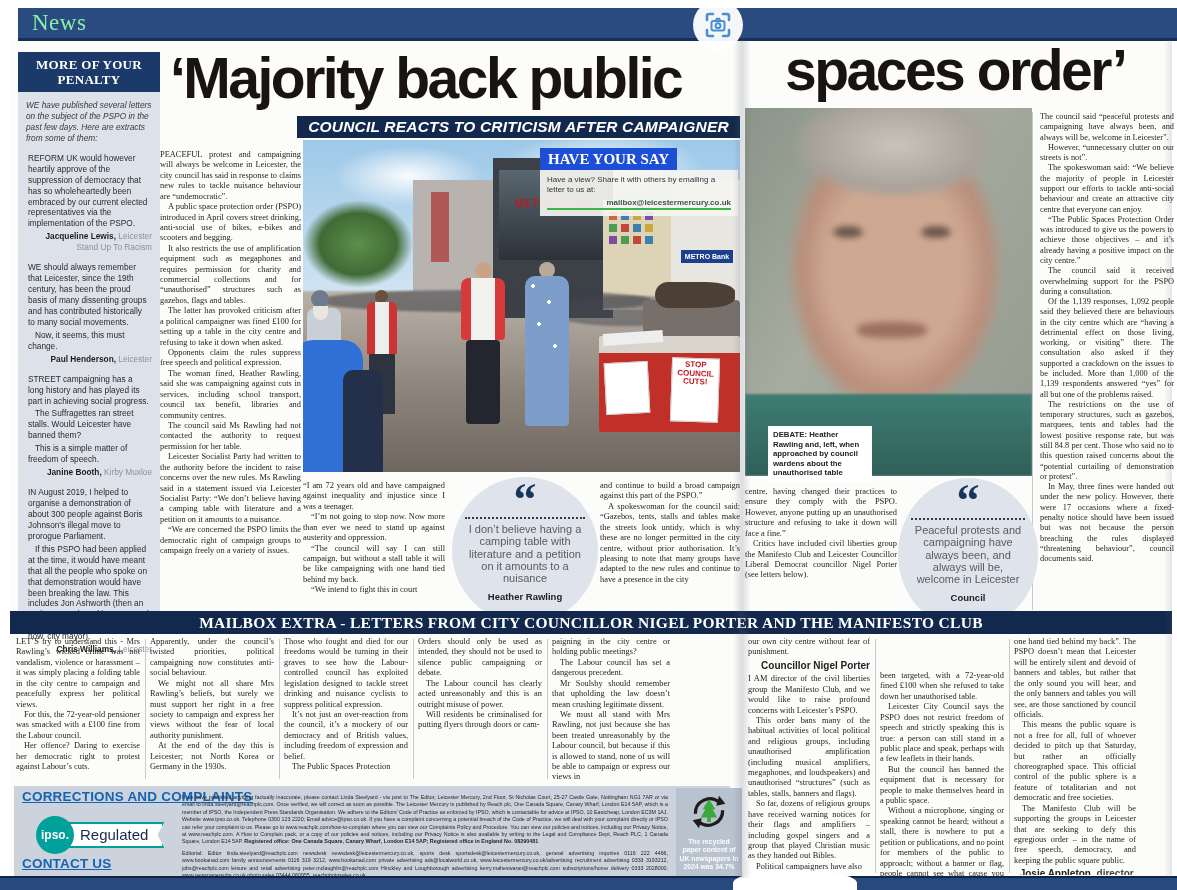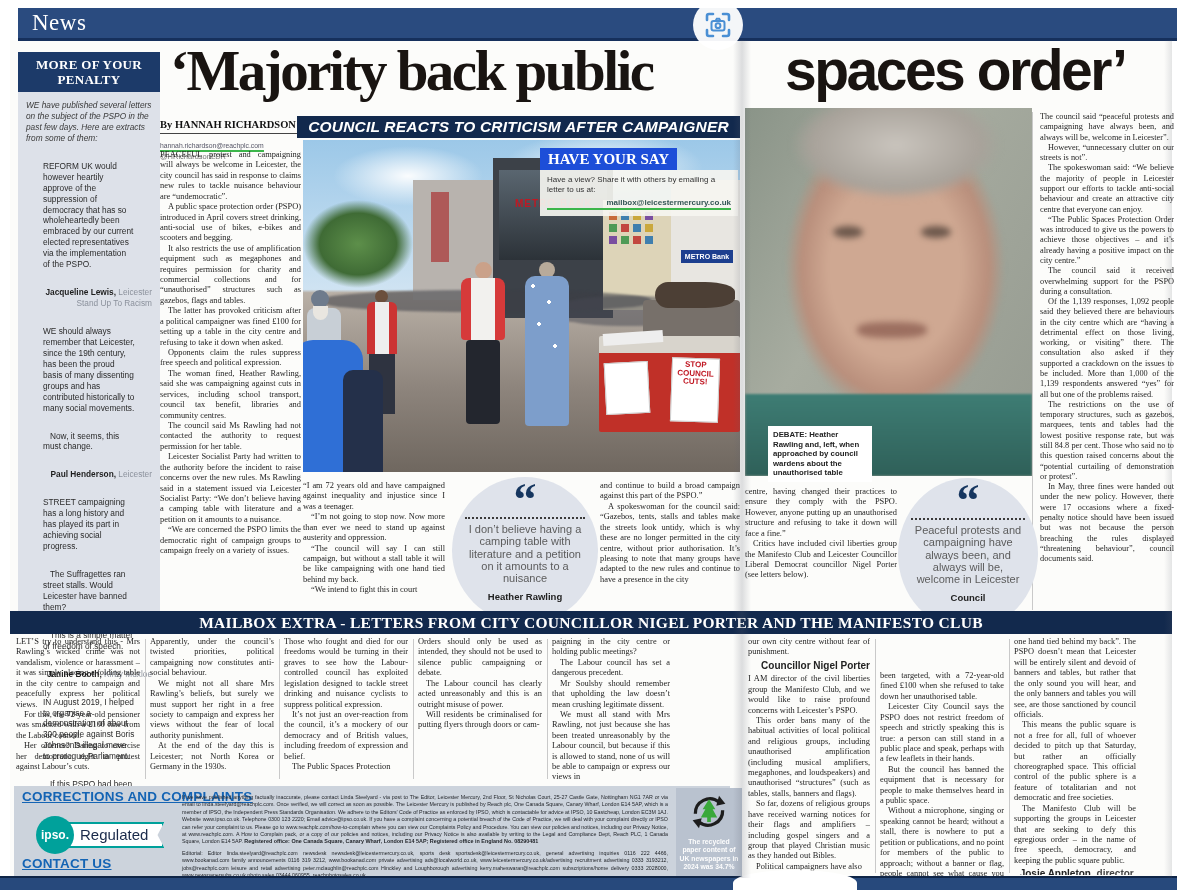--- a/index.html
+++ b/index.html
@@ -1,39 +1,39 @@
 <!DOCTYPE html>
 <html><head>
 <meta charset="utf-8">
 <style>
   html,body{margin:0;padding:0;background:#e9e8e4;}
   #stage{position:relative;width:1177px;height:890px;background:#fff;overflow:hidden;
          font-family:"Liberation Serif",serif;}
   .abs{position:absolute;}
   
   .newsbar{left:18px;top:8px;width:1159px;height:30px;background:#2a4b7f;border-bottom:3px solid #16305c;}
-  .newsbar .word{color:#ffffff;font:400 23px/30px "Liberation Serif",serif;padding-left:14px;letter-spacing:.5px;}
+  .newsbar .word{color:#86efac;font:400 23px/30px "Liberation Serif",serif;padding-left:14px;letter-spacing:.5px;}
   .bottombar{left:0;top:876px;width:1177px;height:14px;background:#27497c;border-top:2px solid #0f2547;}
   .notch{left:733px;top:870px;width:124px;height:26px;background:#fff;border-radius:50% 50% 0 0;}
   .cambtn{left:693px;top:0px;width:50px;height:50px;border-radius:50%;background:rgba(255,255,255,.95);
           display:flex;align-items:center;justify-content:center;cursor:pointer;z-index:60;}
   
   .spread{left:10px;top:40px;width:1162px;height:838px;background:#fcfcfa;}
   .fold{left:733px;top:40px;width:18px;height:838px;z-index:40;pointer-events:none;
         background:linear-gradient(90deg,rgba(0,0,0,0),rgba(90,95,110,.20),rgba(0,0,0,0));}
   .pageedge{left:1164px;top:40px;width:8px;height:838px;z-index:40;pointer-events:none;
         background:linear-gradient(90deg,rgba(0,0,0,0),rgba(90,95,110,.15));}
   
   .sidebox{left:18px;top:52px;width:142px;height:560px;background:#dde1e9;}
   .sidehead{background:#1c3a69;color:#fff;text-align:center;font:bold 13px/15px "Liberation Serif",serif;
             padding:5px 2px;letter-spacing:.3px;}
   .sidebody{padding:8px 8px 0 8px;font:8.3px/1.32 "Liberation Sans",sans-serif;color:#2b2b2b;}
   .sidebody .intro{font-style:italic;color:#3a3a3a;}
   .sidebody .ltr{margin-top:9px;}
-  .sidebody .ltr p{margin:17px;}
+  .sidebody .ltr p{margin:2px;}
   .sidebody .ltr p + p{text-indent:7px;}
   .sidesig{text-align:right;margin-top:1px;}
   .sidesig b{color:#1e1e1e;}
   .sidesig .loc{color:#8b919c;}
   
   .hl{font-family:"Liberation Sans",sans-serif;font-weight:bold;color:#191411;font-size:57px;
       letter-spacing:-2.5px;line-height:1;}
   .byline{left:160px;top:119px;width:141px;}
   .byname{font:bold 10.5px/12px "Liberation Serif",serif;color:#111;border-bottom:1.5px solid #444;padding-bottom:2px;}
   .byemail{font:6.8px/9px "Liberation Sans",sans-serif;color:#4c6;border-bottom:2px solid #3cb54a;color:#556;display:inline-block;}
@@ -129,28 +129,23 @@
       <div class="ltr">
         <div>
             <p>IN August 2019, I helped to organise a demonstration of about 300 people against Boris Johnson’s illegal move to prorogue Parliament.</p>
             <p>If this PSPO had been applied at the time, it would have meant that all the people who spoke on that demonstration would have been breaking the law. This includes Jon Ashworth (then an MP), Rory Palmer (then an MEP) and Sir Peter Soulsby (then, and now, city mayor).</p>
           </div>
         <div class="sidesig"><b>Chris Williams,</b><span class="loc"> Leicester</span></div>
       </div>
     </div>
   </div>
 
-  <div class="abs hl" style="left:170px;top:42px;font-family:Liberation Serif, serif;">‘Majority back public</div>
+  <div class="abs hl" style="left:170px;top:50px;">‘Majority back public</div>
   <div class="abs hl" style="left:785px;top:42px;">spaces order’</div>
 
-  <div class="abs byline">
-    <div class="byname">By HANNAH RICHARDSON</div>
-    <span class="byemail">hannah.richardson@reachplc.com</span>
-    <div class="byhandle">@HRichardsonLDR</div>
-  </div>
 
   <div class="abs banner" style="left:297px;top:116px;width:443px;">COUNCIL REACTS TO CRITICISM AFTER CAMPAIGNER</div>
   <div class="abs banner" style="left:745px;top:116px;width:287px;">RECEIVES £100 FIXED PENALTY</div>
 
   <div class="abs photo1">
     <div class="abs cloud" style="left:30px;top:6px;width:150px;height:60px;"></div>
     <div class="abs cloud" style="left:200px;top:-8px;width:200px;height:70px;"></div>
     <div class="abs bld" style="left:110px;top:40px;width:90px;height:120px;background:#b8b3ae;"></div>
     <div class="abs bld" style="left:128px;top:52px;width:18px;height:70px;background:#a33;opacity:.7;"></div>
     <div class="abs bld" style="left:190px;top:18px;width:120px;height:160px;background:#3c4148;"></div>

